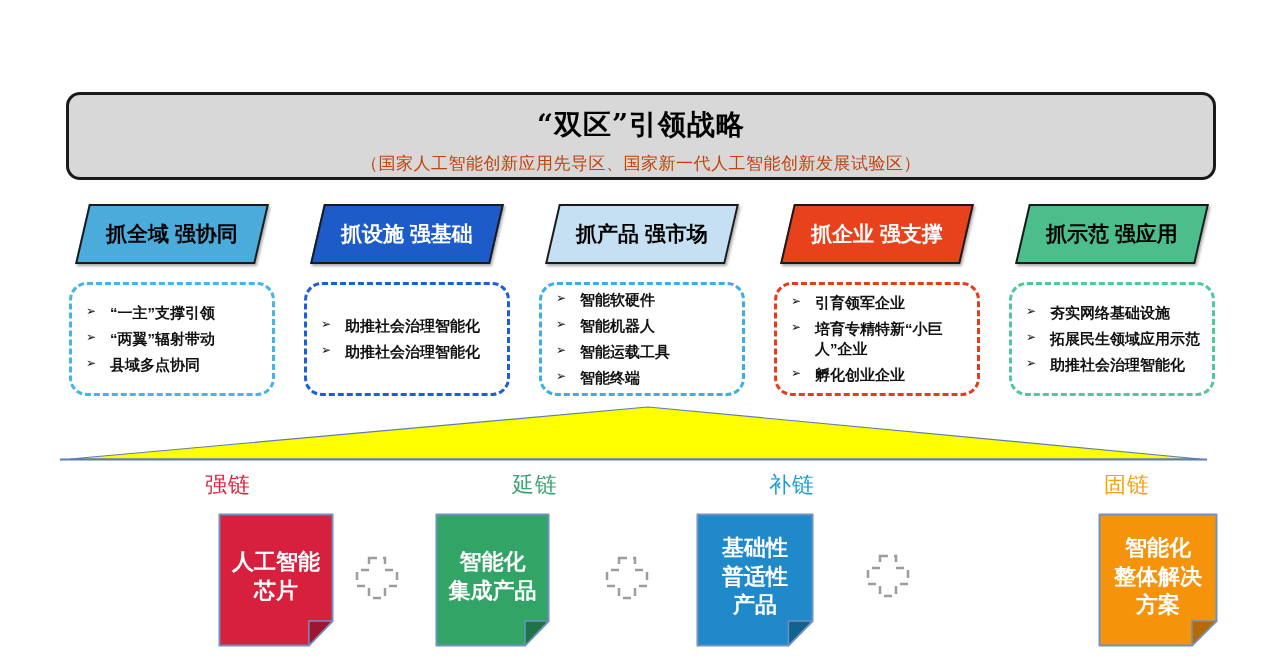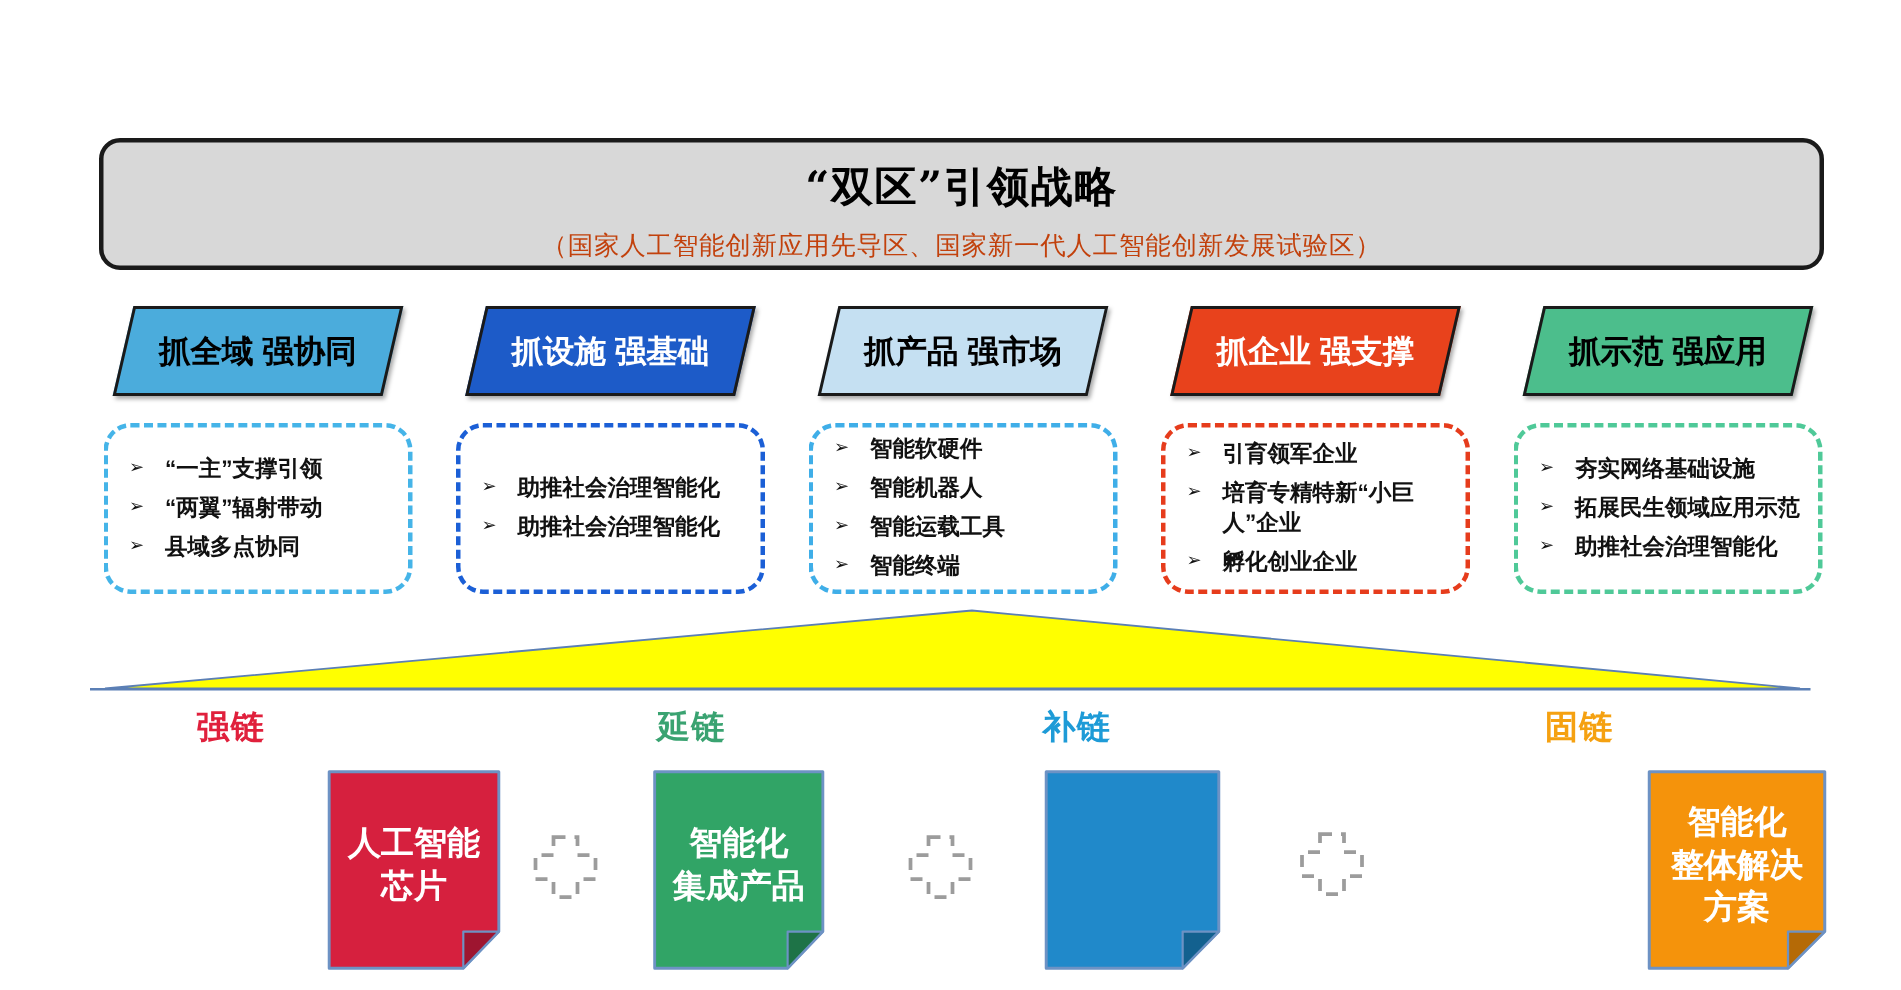--- a/index.html
+++ b/index.html
@@ -28,22 +28,22 @@
   .item{display:flex;align-items:flex-start;font-size:15px;font-weight:bold;
         color:#111;line-height:1.33;text-align:left;}
   .mark{flex:0 0 24px;width:24px;font-size:12px;padding-top:1px;color:#111;}
   .itxt{flex:1;}
 
   
   .funnel{position:absolute;left:0;top:368px;width:1267px;height:60px;}
   .funnel-shape{stroke:#5B7FB5;stroke-width:1.2;}
 
   
-  .chain-label{position:absolute;top:434px;width:120px;text-align:left;
-        font-size:22px;font-weight:bold;letter-spacing:1px;}
+  .chain-label{position:absolute;top:434px;width:120px;text-align:right;
+        font-size:22px;font-weight:normal;letter-spacing:1px;}
 
   
   .card{position:absolute;top:477px;height:134px;display:flex;align-items:center;
         justify-content:center;}
   .card svg{position:absolute;left:0;top:0;width:100%;height:100%;}
   .card-label{position:relative;color:#ffffff;font-size:22px;font-weight:bold;
         text-align:center;line-height:1.3;white-space:pre-line;padding-bottom:6px;}
 
   
   .plus{position:absolute;width:46px;height:46px;}
@@ -169,20 +169,23 @@
       <path d="M94 132.5 L118.5 108 H94 Z" stroke="#6D92C4" stroke-width="1.5" stroke-linejoin="round" fill="#1E7347"></path>
     </svg>
     <span class="card-label">智能化
 集成产品</span>
   </div>
   <div class="card" style="left:696px;width:118px">
     <svg viewBox="0 0 120 134" preserveAspectRatio="none">
       <path d="M1.5 1.5 H118.5 V108 L94 132.5 H1.5 Z" stroke="#6D92C4" stroke-width="2" stroke-linejoin="round" fill="#2089CA"></path>
       <path d="M94 132.5 L118.5 108 H94 Z" stroke="#6D92C4" stroke-width="1.5" stroke-linejoin="round" fill="#13618F"></path>
     </svg>
+    <span class="card-label">基础性
+普适性
+产品</span>
   </div>
   <div class="card" style="left:1098px;width:120px">
     <svg viewBox="0 0 120 134" preserveAspectRatio="none">
       <path d="M1.5 1.5 H118.5 V108 L94 132.5 H1.5 Z" stroke="#6D92C4" stroke-width="2" stroke-linejoin="round" fill="#F5930B"></path>
       <path d="M94 132.5 L118.5 108 H94 Z" stroke="#6D92C4" stroke-width="1.5" stroke-linejoin="round" fill="#B56A06"></path>
     </svg>
     <span class="card-label">智能化
 整体解决
 方案</span>
   </div>

